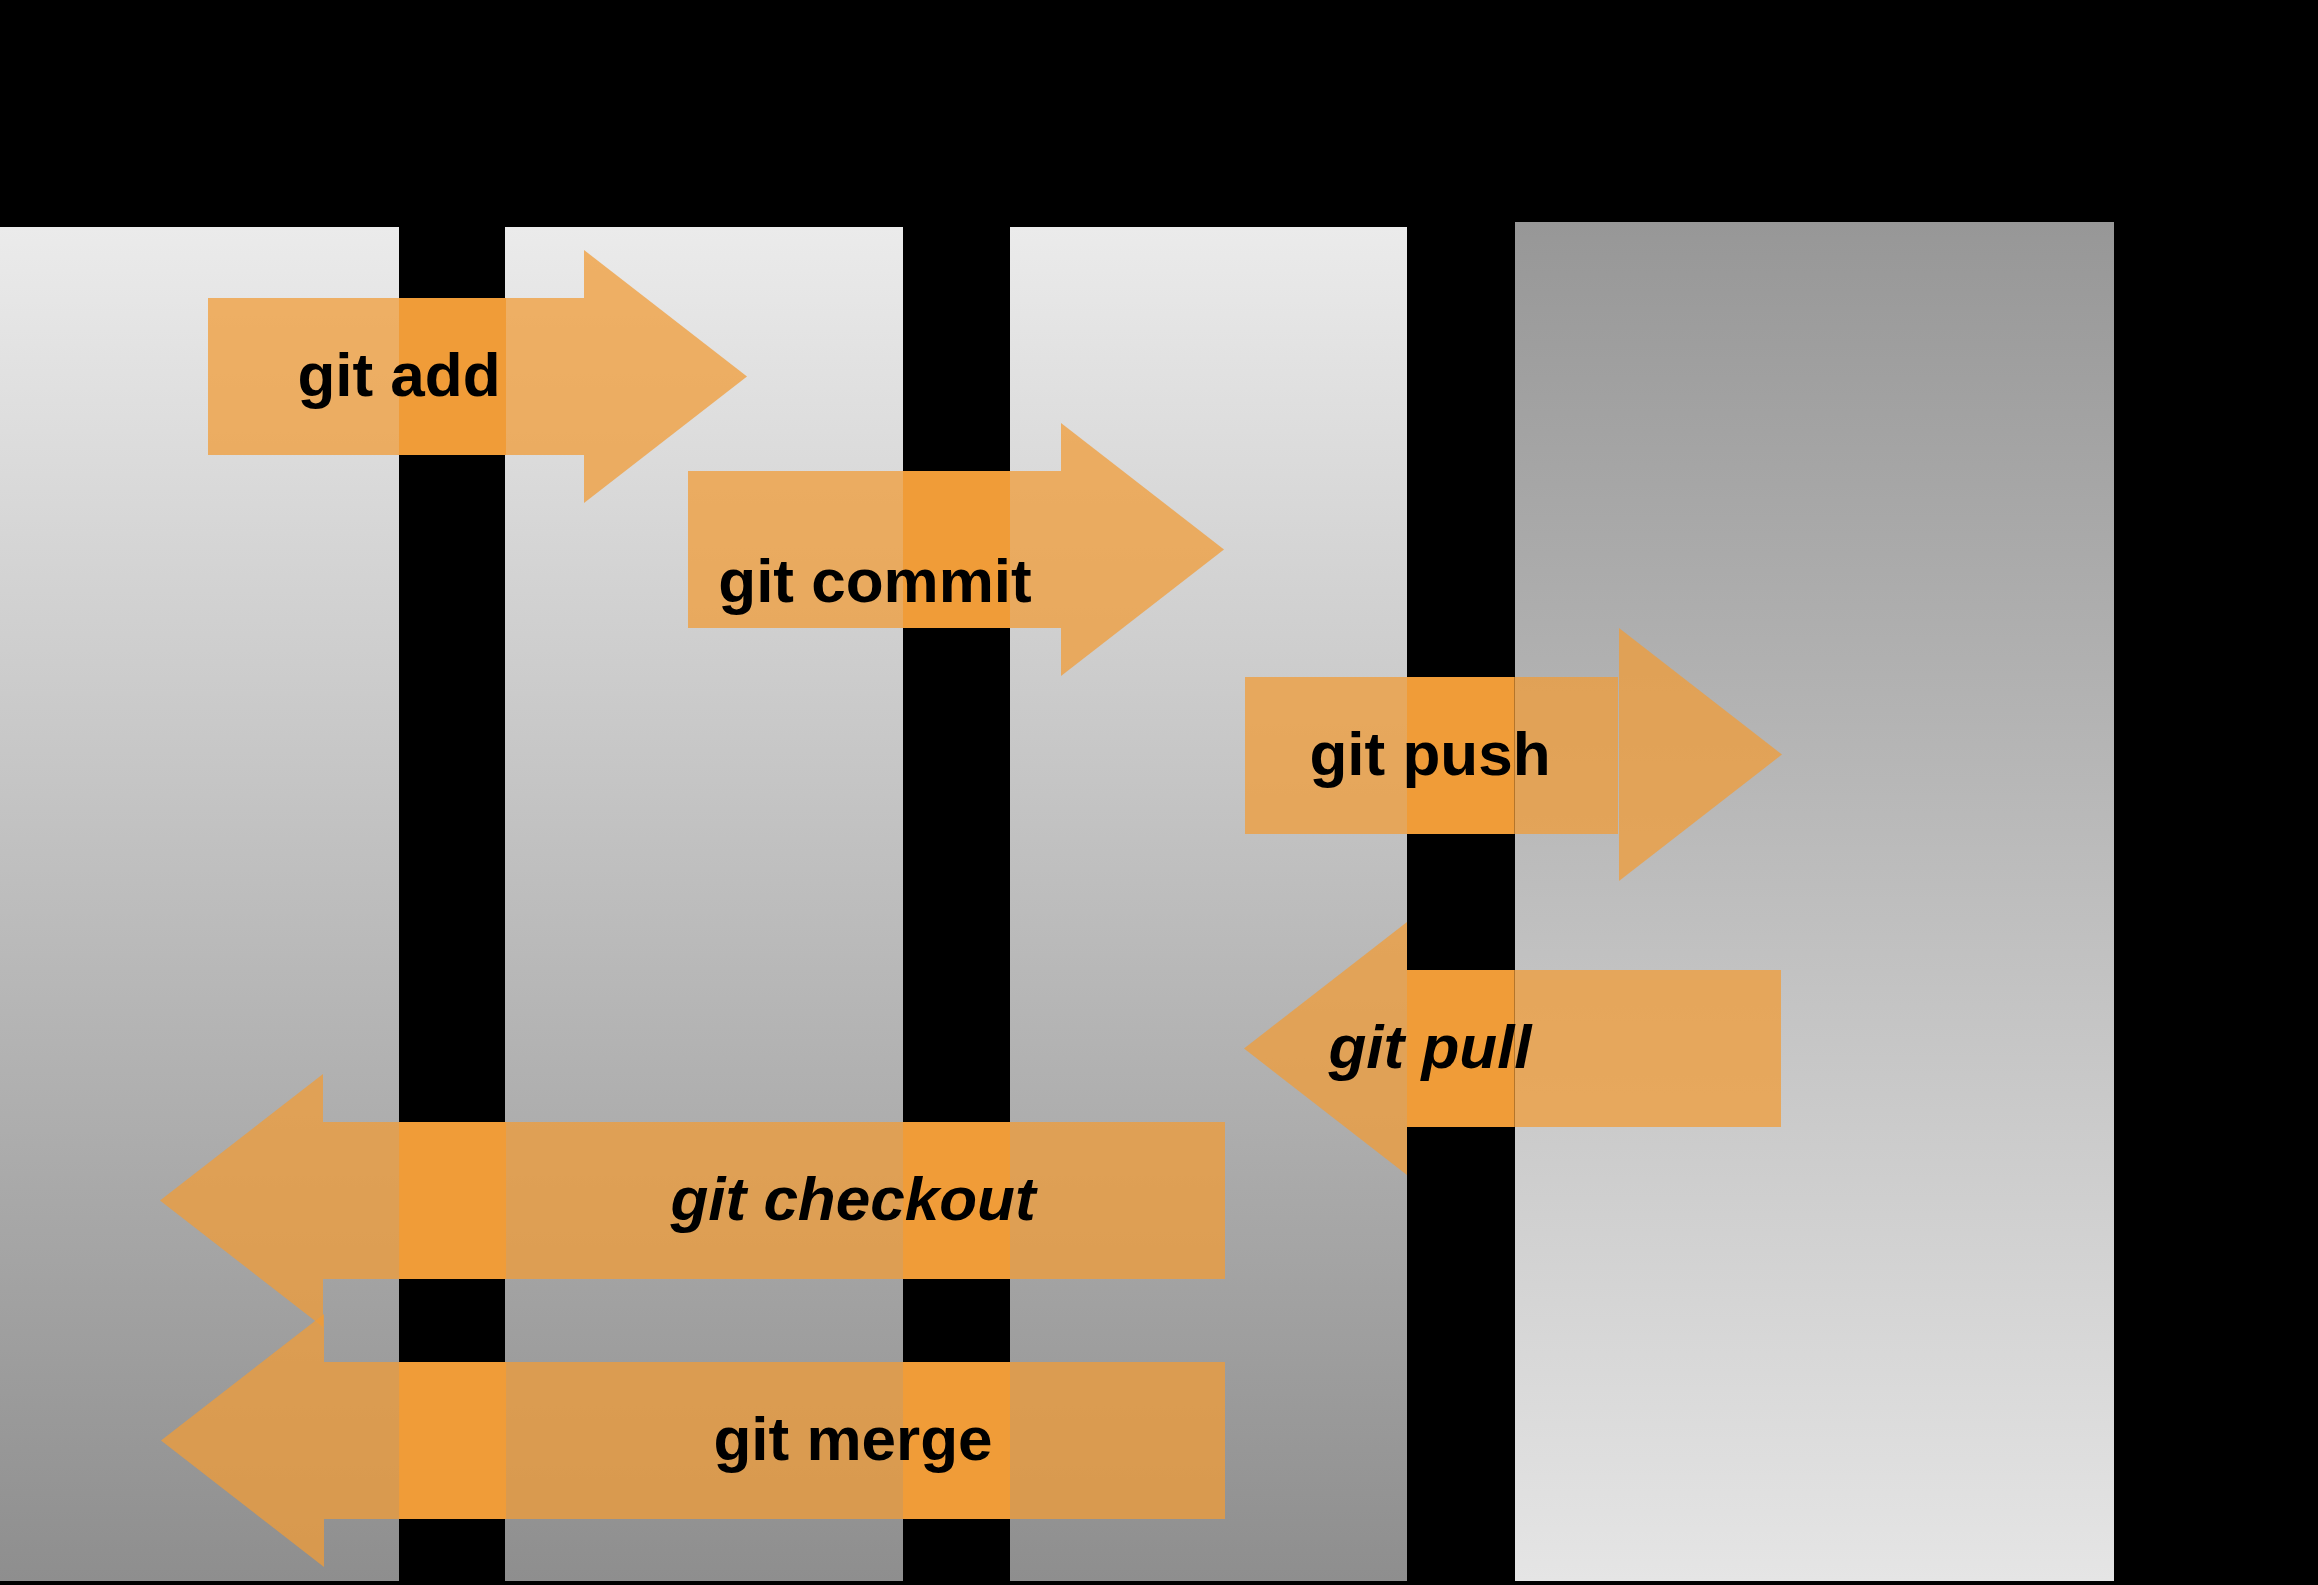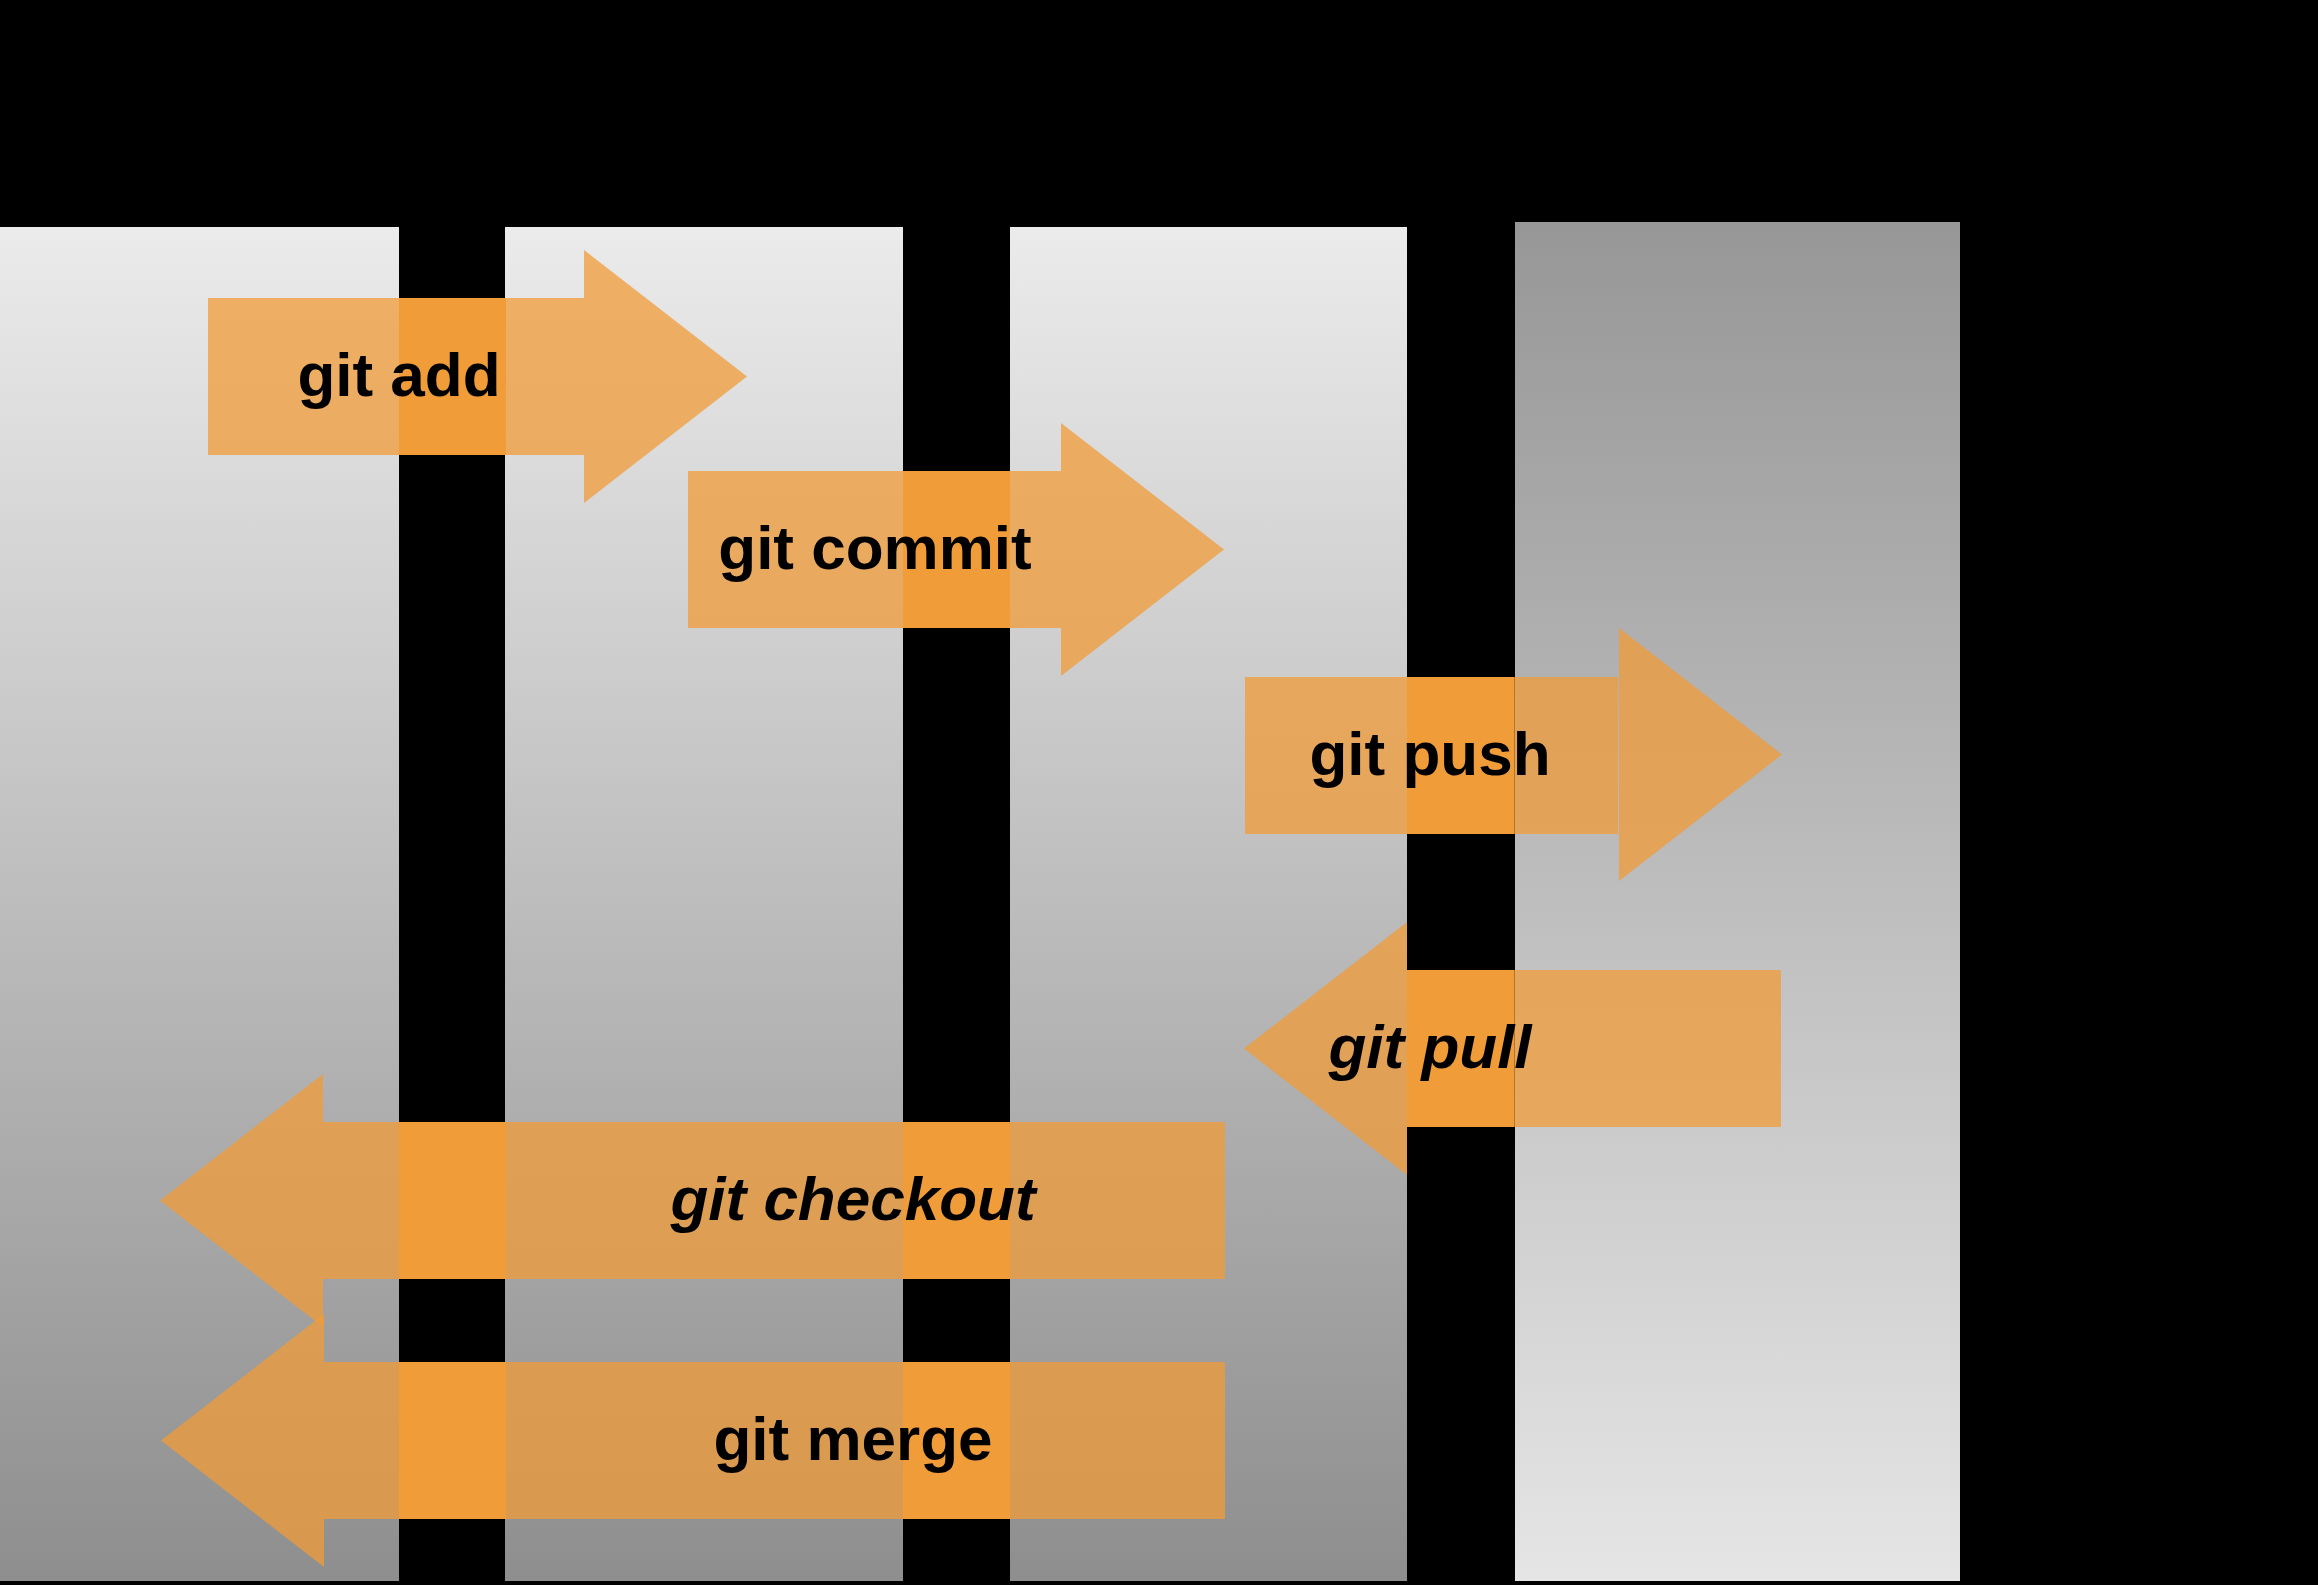--- a/index.html
+++ b/index.html
@@ -1,16 +1,16 @@
 <!DOCTYPE html>
 <html style="--background: #000000; --column-gradient-top: #ebebeb; --column-gradient-bottom: #8e8e8e; --remote-column-gradient-top: #979797; --remote-column-gradient-bottom: #e5e5e5; --arrow-translucent: rgba(240,156,56,0.75); --arrow-solid: #f09c38; --label-text: #000000;font-size:14px"><head>
 <meta charset="utf-8">
 <style>
   html,body{margin:0;padding:0;background:#000;}
-  #stage{position:relative;width:1960px;height:1586px;background:var(--background,#000);overflow:hidden;
+  #stage{position:relative;width:2114px;height:1586px;background:var(--background,#000);overflow:hidden;
          font-family:"Liberation Sans",sans-serif;}
   .column{position:absolute;top:227px;height:1354px;
           background:linear-gradient(180deg,var(--column-gradient-top,#ebebeb) 0%,var(--column-gradient-bottom,#8e8e8e) 100%);}
   #col1{left:0;width:399px;}
   #col2{left:505px;width:398px;}
   #col3{left:1010px;width:397px;}
   #col4{left:1515px;top:222px;width:801px;height:1359px;
         background:linear-gradient(180deg,var(--remote-column-gradient-top,#979797) 0%,var(--remote-column-gradient-bottom,#e5e5e5) 100%);}
   .arrow-body,.arrow-head{position:absolute;background:var(--arrow-translucent,rgba(240,156,56,0.75));}
   .arrow-head.point-right{clip-path:polygon(0 0,100% 50%,0 100%);}
@@ -22,21 +22,21 @@
                color:var(--label-text,#000);white-space:nowrap;}
   
   #add-body {left:208px;top:298px;width:376px;height:157px;}
   #add-head {left:584px;top:250px;width:163px;height:253px;}
   #add-gap1 {left:399px;top:298px;width:107px;height:157px;}
   #add-label{left:399px;top:376px;}
   
   #commit-body {left:688px;top:471px;width:373px;height:157px;}
   #commit-head {left:1061px;top:423px;width:163px;height:253px;}
   #commit-gap2 {left:903px;top:471px;width:107px;height:157px;}
-  #commit-label{left:875px;top:549px;}
+  #commit-label{left:875px;top:582px;}
   
   #push-body {left:1245px;top:677px;width:373px;height:157px;}
   #push-head {left:1619px;top:628px;width:163px;height:253px;}
   #push-gap3 {left:1407px;top:677px;width:107px;height:157px;}
   #push-label{left:1430px;top:755px;text-align:center;}
   
   #pull-body {left:1407px;top:970px;width:374px;height:157px;}
   #pull-head {left:1244px;top:922px;width:163px;height:253px;}
   #pull-gap3 {left:1407px;top:970px;width:107px;height:157px;}
   #pull-label{left:1430px;top:1048px;font-style:italic;}

